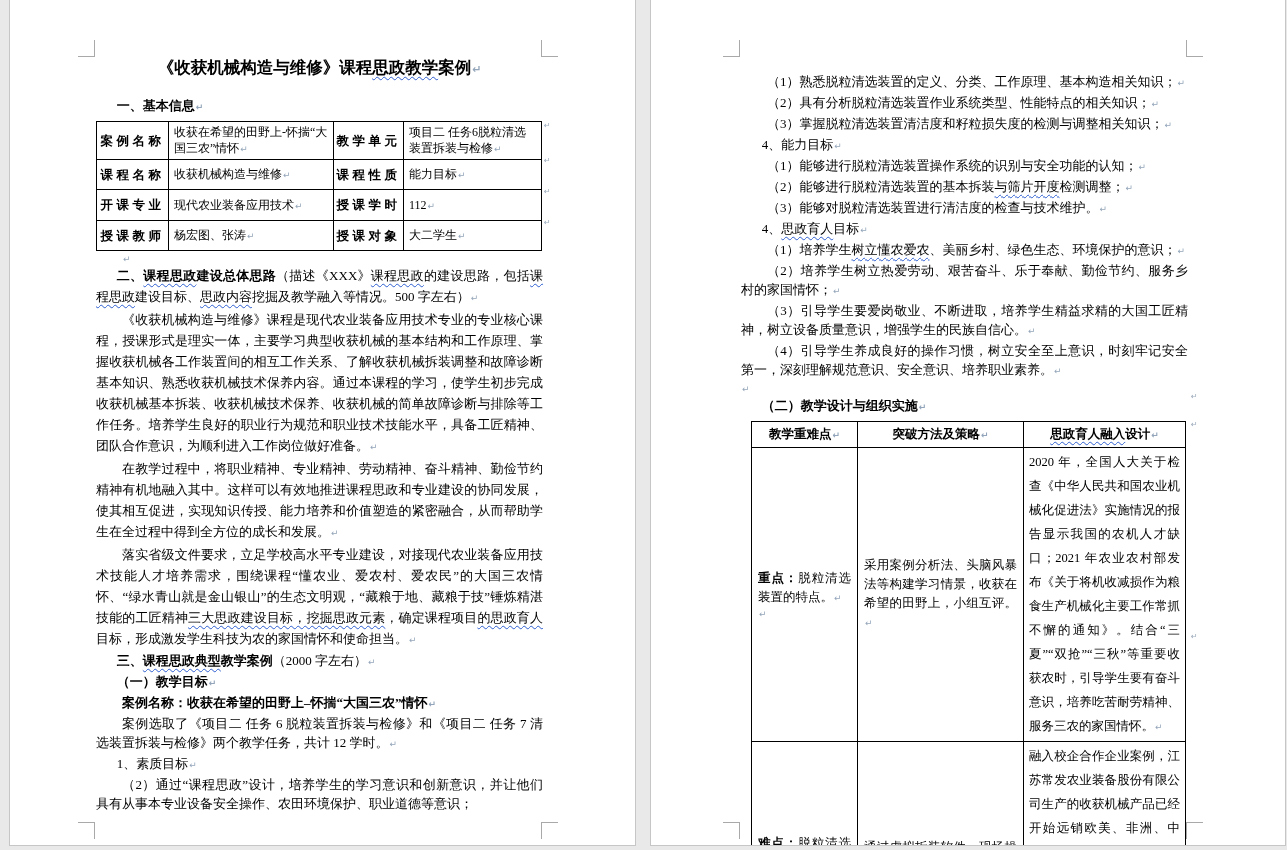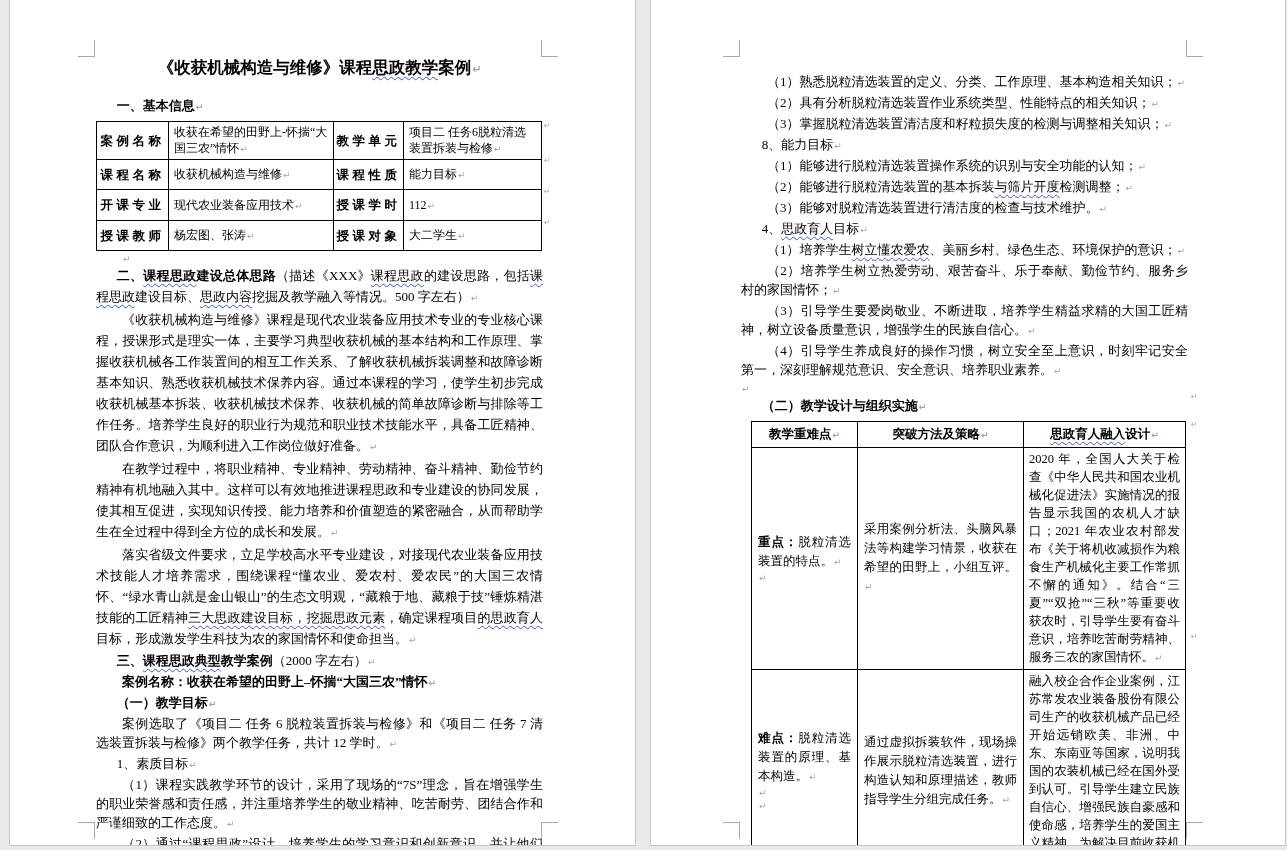--- a/index.html
+++ b/index.html
@@ -61,21 +61,21 @@
 
   
   .t2{width:434px;margin:0;}
   .t2 td,.t2 th{border:1px solid #000;box-sizing:border-box;overflow:hidden;}
   .t2 th{font-size:12.5px;font-weight:bold;height:26px;line-height:24px;padding:0;}
   .t2 td{font-size:12.5px;line-height:19px;vertical-align:middle;padding:3px 6px;}
   .t2 tr.row1{height:215px;}
   .t2 tr.row2{height:188px;}
   .t2 td.c3{vertical-align:top;font-size:12.5px;line-height:18px;padding:2px 5px;}
   .t2 td p{font-size:12.5px;line-height:19px;text-indent:0;}
-  .t2 td.c3 p{line-height:18px;}
+  .t2 td.c3 p{line-height:24px;}
   .pmline{font-size:9px;line-height:13px;}
 </style>
 </head>
 <body>
 
 <div class="page" id="page-left">
   <div class="cm tl" style="left:68px;top:40px;"></div>
   <div class="cm tr" style="left:531px;top:40px;"></div>
   <div class="cm bl" style="left:68px;top:822px;"></div>
   <div class="cm br" style="left:531px;top:822px;"></div>
@@ -126,47 +126,46 @@
       </table>
 
     <p class="empty-line ind2"><span class="pm">↵</span></p>
 
     <p class="sec2 ind16"><span class="b">二、<span class="wavy">课程思政</span>建设总体思路</span><span>（描述《XXX》<span class="wavy">课程思政</span>的建设思路，包括<span class="wavy">课程思政</span>建设目标、<span class="wavy">思政内容</span>挖掘及教学融入等情况。500 字左右）</span><span class="pm">↵</span></p>
     <p class="sec2 ind2"><span>《收获机械构造与维修》课程是现代农业装备应用技术专业的专业核心课程，授课形式是理实一体，主要学习典型收获机械的基本结构和工作原理、掌握收获机械各工作装置间的相互工作关系、了解收获机械拆装调整和故障诊断基本知识、熟悉收获机械技术保养内容。通过本课程的学习，使学生初步完成收获机械基本拆装、收获机械技术保养、收获机械的简单故障诊断与排除等工作任务。培养学生良好的职业行为规范和职业技术技能水平，具备工匠精神、团队合作意识，为顺利进入工作岗位做好准备。</span><span class="pm">↵</span></p>
     <p class="sec2 ind2"><span>在教学过程中，将职业精神、专业精神、劳动精神、奋斗精神、勤俭节约精神有机地融入其中。这样可以有效地推进课程思政和专业建设的协同发展，使其相互促进，实现知识传授、能力培养和价值塑造的紧密融合，从而帮助学生在全过程中得到全方位的成长和发展。</span><span class="pm">↵</span></p>
     <p class="sec2 ind2"><span>落实省级文件要求，立足学校高水平专业建设，对接现代农业装备应用技术技能人才培养需求，围绕课程“懂农业、爱农村、爱农民”的大国三农情怀、“绿水青山就是金山银山”的生态文明观，“藏粮于地、藏粮于技”锤炼精湛技能的工匠精神<span class="wavy">三大思政建设目标，挖掘思政元素</span>，确定课程项目<span class="wavy">的思政育人</span>目标，形成激发学生科技为农的家国情怀和使命担当。</span><span class="pm">↵</span></p>
 
     <p class="ind16"><span class="b">三、<span class="wavy">课程思政典型</span>教学案例</span><span>（2000 字左右）</span><span class="pm">↵</span></p>
+    <p class="b ind16"><span>（一）教学目标</span><span class="pm">↵</span></p>
     <p class="b ind2"><span>案例名称：收获在希望的田野上–怀揣“大国三农”情怀</span><span class="pm">↵</span></p>
-    <p class="b ind16"><span>（一）教学目标</span><span class="pm">↵</span></p>
     <p class="ind2"><span>案例选取了《项目二 任务 6 脱粒装置拆装与检修》和《项目二 任务 7 清选装置拆装与检修》两个教学任务，共计 12 学时。</span><span class="pm">↵</span></p>
 
     <p class="ind16"><span>1、素质目标</span><span class="pm">↵</span></p>
-    <p class="ind2"><span>（1）课程实践教学环节的设计，采用了现场的“7S”理念，旨在增强学生的职业荣誉感和责任感，并注重培养学生的敬业精神、吃苦耐劳、团结合作和严谨细致的工作态度。</span><span class="pm">↵</span></p>
     <p class="ind2"><span>（2）通过“课程思政”设计，培养学生的学习意识和创新意识，并让他们具有从事本专业设备安全操作、农田环境保护、职业道德等意识；</span></p>
 
   </div>
 </div>
 
 <div class="page" id="page-right">
   <div class="cm tl" style="left:72px;top:40px;"></div>
   <div class="cm tr" style="left:535px;top:40px;"></div>
   <div class="cm bl" style="left:72px;top:822px;"></div>
   <div class="cm br" style="left:535px;top:822px;"></div>
 
   <div class="endmark" style="left:540px;top:392px;">↵</div>
   <div class="endmark" style="left:540px;top:420px;">↵</div>
   <div class="endmark" style="left:540px;top:632px;">↵</div>
 
   <div class="content" style="top:72px;">
     <p class="ind2"><span>（1）熟悉脱粒清选装置的定义、分类、工作原理、基本构造相关知识；</span><span class="pm">↵</span></p>
     <p class="ind2"><span>（2）具有分析脱粒清选装置作业系统类型、性能特点的相关知识；</span><span class="pm">↵</span></p>
     <p class="ind2"><span>（3）掌握脱粒清选装置清洁度和籽粒损失度的检测与调整相关知识；</span><span class="pm">↵</span></p>
 
-    <p class="ind16"><span>8、能力目标</span><span class="pm">↵</span></p>
+    <p class="ind16"><span>4、能力目标</span><span class="pm">↵</span></p>
     <p class="ind2"><span>（1）能够进行脱粒清选装置操作系统的识别与安全功能的认知；</span><span class="pm">↵</span></p>
     <p class="ind2"><span>（2）能够进行脱粒清选装置的基本拆装<span class="wavy">与筛片开度</span>检测调整；</span><span class="pm">↵</span></p>
     <p class="ind2"><span>（3）能够对脱粒清选装置进行清洁度的检查与技术维护。</span><span class="pm">↵</span></p>
 
     <p class="ind16"><span>4、<span class="wavy">思政育人</span>目标</span><span class="pm">↵</span></p>
     <p class="ind2"><span>（1）培养学生<span class="wavy">树立懂农爱农</span>、美丽乡村、绿色生态、环境保护的意识；</span><span class="pm">↵</span></p>
     <p class="ind2"><span>（2）培养学生树立热爱劳动、艰苦奋斗、乐于奉献、勤俭节约、服务乡村的家国情怀；</span><span class="pm">↵</span></p>
     <p class="ind2"><span>（3）引导学生要爱岗敬业、不断进取，培养学生精益求精的大国工匠精神，树立设备质量意识，增强学生的民族自信心。</span><span class="pm">↵</span></p>
     <p class="ind2"><span>（4）引导学生养成良好的操作习惯，树立安全至上意识，时刻牢记安全第一，深刻理解规范意识、安全意识、培养职业素养。</span><span class="pm">↵</span></p>
 

